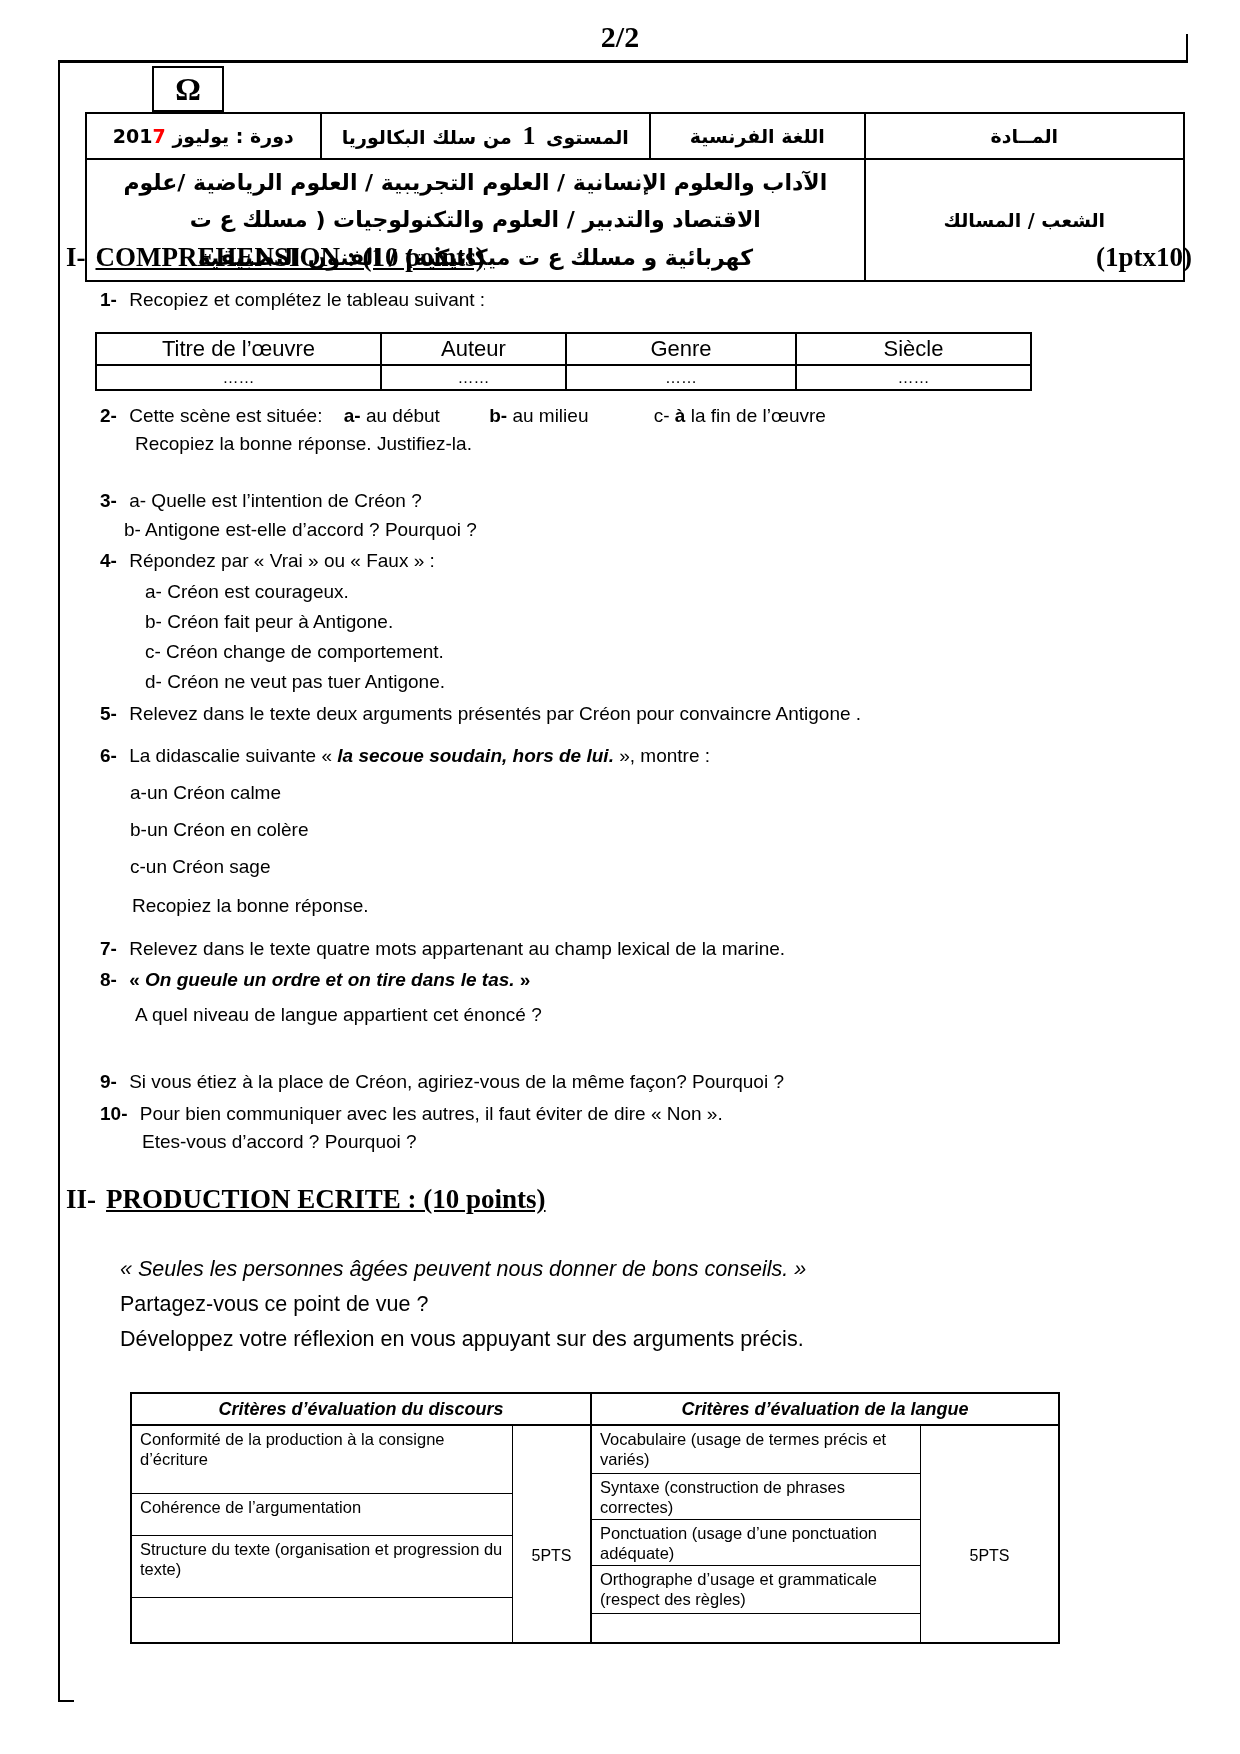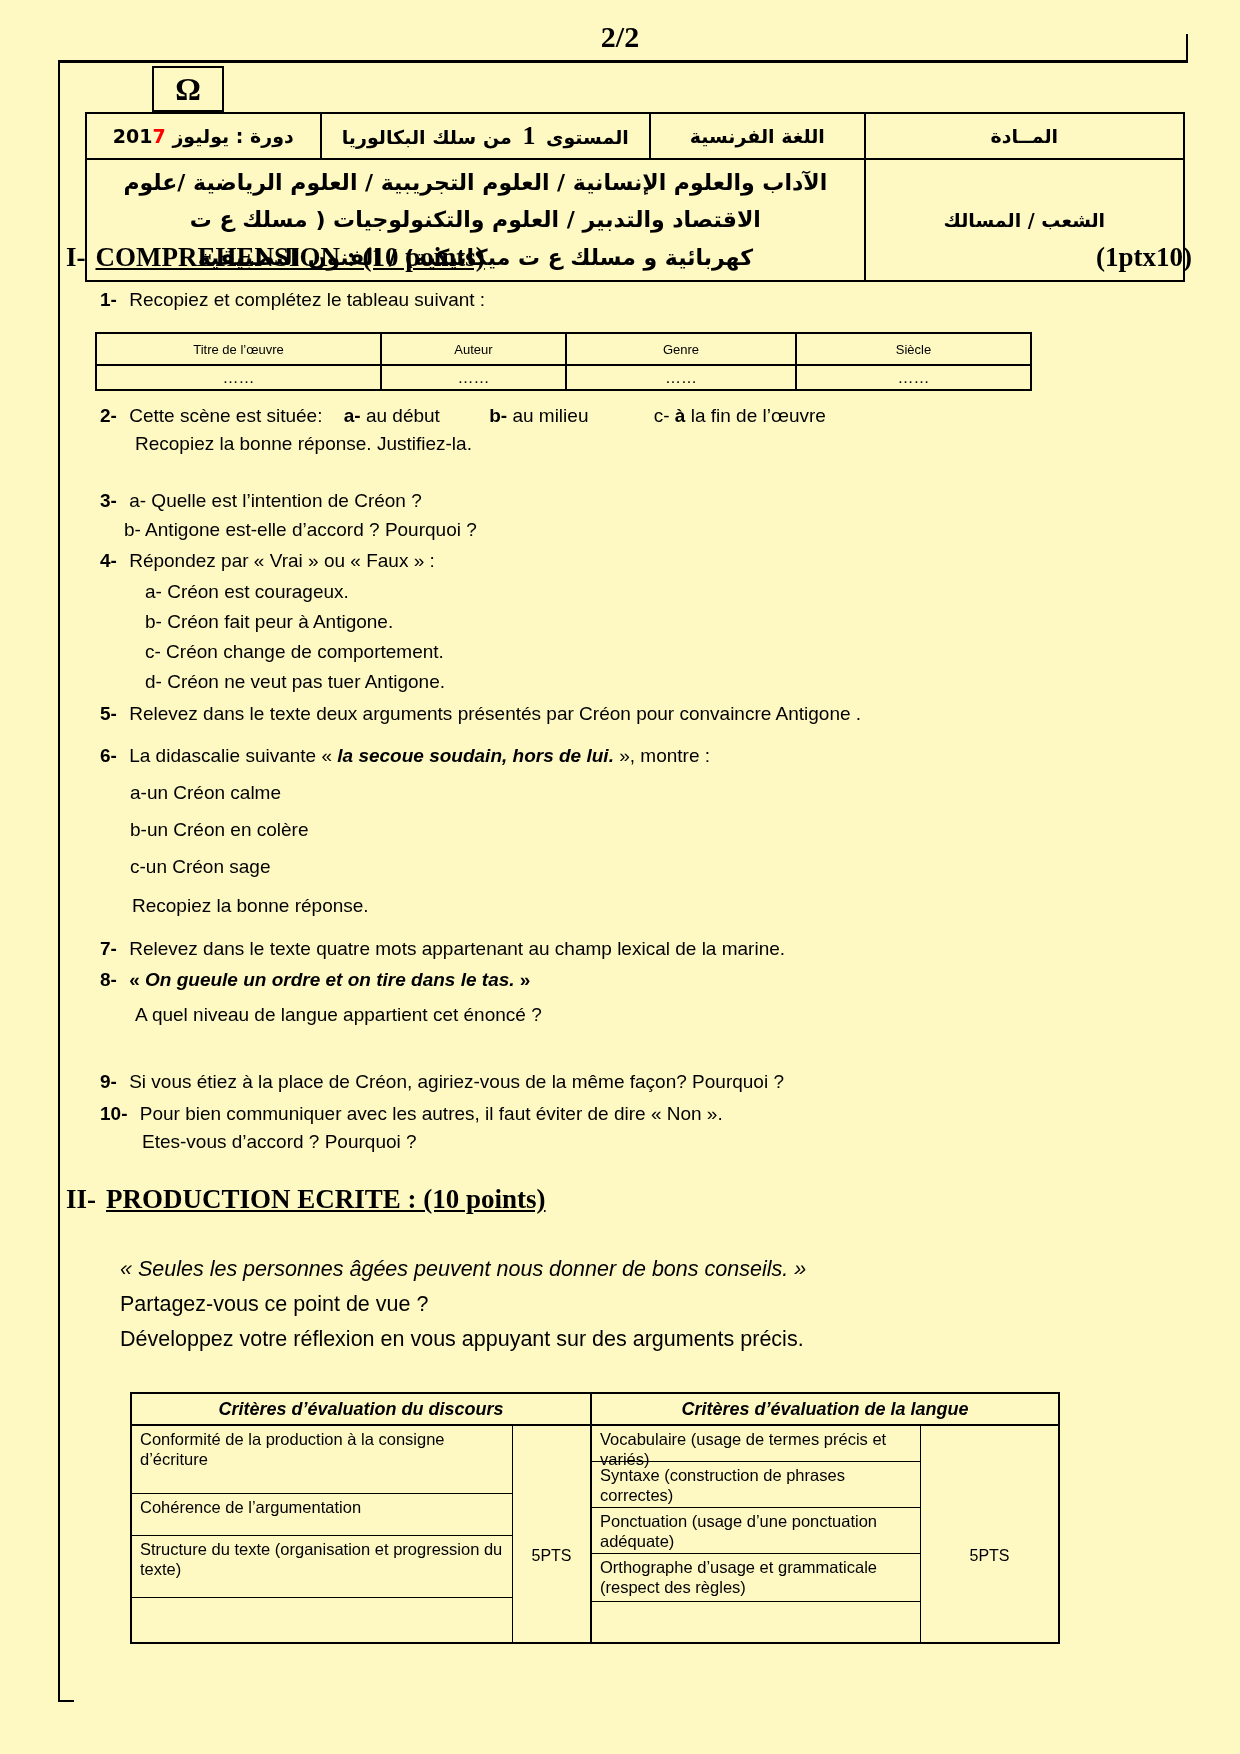--- a/index.html
+++ b/index.html
@@ -1,19 +1,19 @@
 <!DOCTYPE html>
 <html><head>
 <meta charset="utf-8">
 <style>
   * { box-sizing: border-box; }
   html,body { margin:0; padding:0; background:#888; }
   .page {
     position:relative; width:1240px; height:1754px; margin:0 auto;
-    background:#fef9c3; color:#000;
+    background:#ffffff; color:#000;
     font-family:"Liberation Sans", sans-serif; overflow:hidden;
   }
 
   
   .page-number { text-align:center; font-weight:bold; font-size:30px; padding-top:20px; font-family:"Liberation Serif", serif; }
   .top-rule  { position:absolute; left:58px; right:52px; top:60px; height:3px; background:#000; }
   .top-tick  { position:absolute; right:52px; top:34px; width:2px; height:26px; background:#000; }
   .left-rule { position:absolute; left:58px; top:60px; width:2px; height:1642px; background:#000; }
   .bottom-hook { position:absolute; left:58px; top:1700px; width:16px; height:2px; background:#000; }
 
@@ -52,21 +52,21 @@
   .b  { font-weight:bold; }
   .bi { font-weight:bold; font-style:italic; }
   .ml16 { margin-left:16px; } .ml44 { margin-left:44px; } .ml60 { margin-left:60px; }
   .indent1 { margin-left:135px; margin-top:3px; }
   .indent2 { margin-left:124px; margin-top:4px; }
   .mt-lg { margin-top:32px; }
   .mt-xl { margin-top:42px; }
 
   .t1 { border-collapse:collapse; margin:20px 0 0 95px; }
   .t1 td { border:2px solid #000; text-align:center; padding:2px 4px; }
-  .t1-head td { height:32px; font-size:13px; }
+  .t1-head td { height:32px; font-size:22px; }
   .t1-row  td { height:25px; font-size:16px; }
 
   .q4-items { margin:8px 0 0 145px; font-size:19px; }
   .q4-items > div { margin-bottom:8px; }
   .q6-items { margin:14px 0 0 130px; font-size:19px; }
   .q6-items > div { margin-bottom:15px; }
 
   .prod-quote { font-style:italic; font-size:21.5px; margin:42px 0 0 120px; }
   .prod-line  { font-size:21.5px; margin:10px 0 0 120px; }
 
@@ -75,21 +75,21 @@
   .eval-left  { width:460px; border-right:2px solid #000; }
   .eval-right { width:466px; flex:1; }
   .eval-header {
     height:32px; border-bottom:2px solid #000; font-weight:bold; font-style:italic;
     font-size:18px; display:flex; align-items:center; justify-content:center;
   }
   .eval-body { display:flex; height:216px; }
   .eval-rows { flex:1; display:flex; flex-direction:column; }
   .eval-row  { border-bottom:1.8px solid #000; padding:3px 8px; font-size:16.5px; line-height:1.22; }
   .rL1 { height:68px; } .rL2 { height:42px; } .rL3 { height:62px; }
-  .rR1 { height:36px; } .rR2 { height:46px; } .rR3 { height:46px; } .rR4 { height:48px; }
+  .rR1 { height:48px; } .rR2 { height:46px; } .rR3 { height:46px; } .rR4 { height:48px; }
   .rFill { flex:1; border-bottom:none; }
   .eval-points {
     width:78px; border-left:1.8px solid #000; display:flex; align-items:center;
     justify-content:center; font-size:16px; padding-top:44px;
   }
   .eval-right .eval-points { width:138px; }
 </style>
 </head>
 <body>
 

